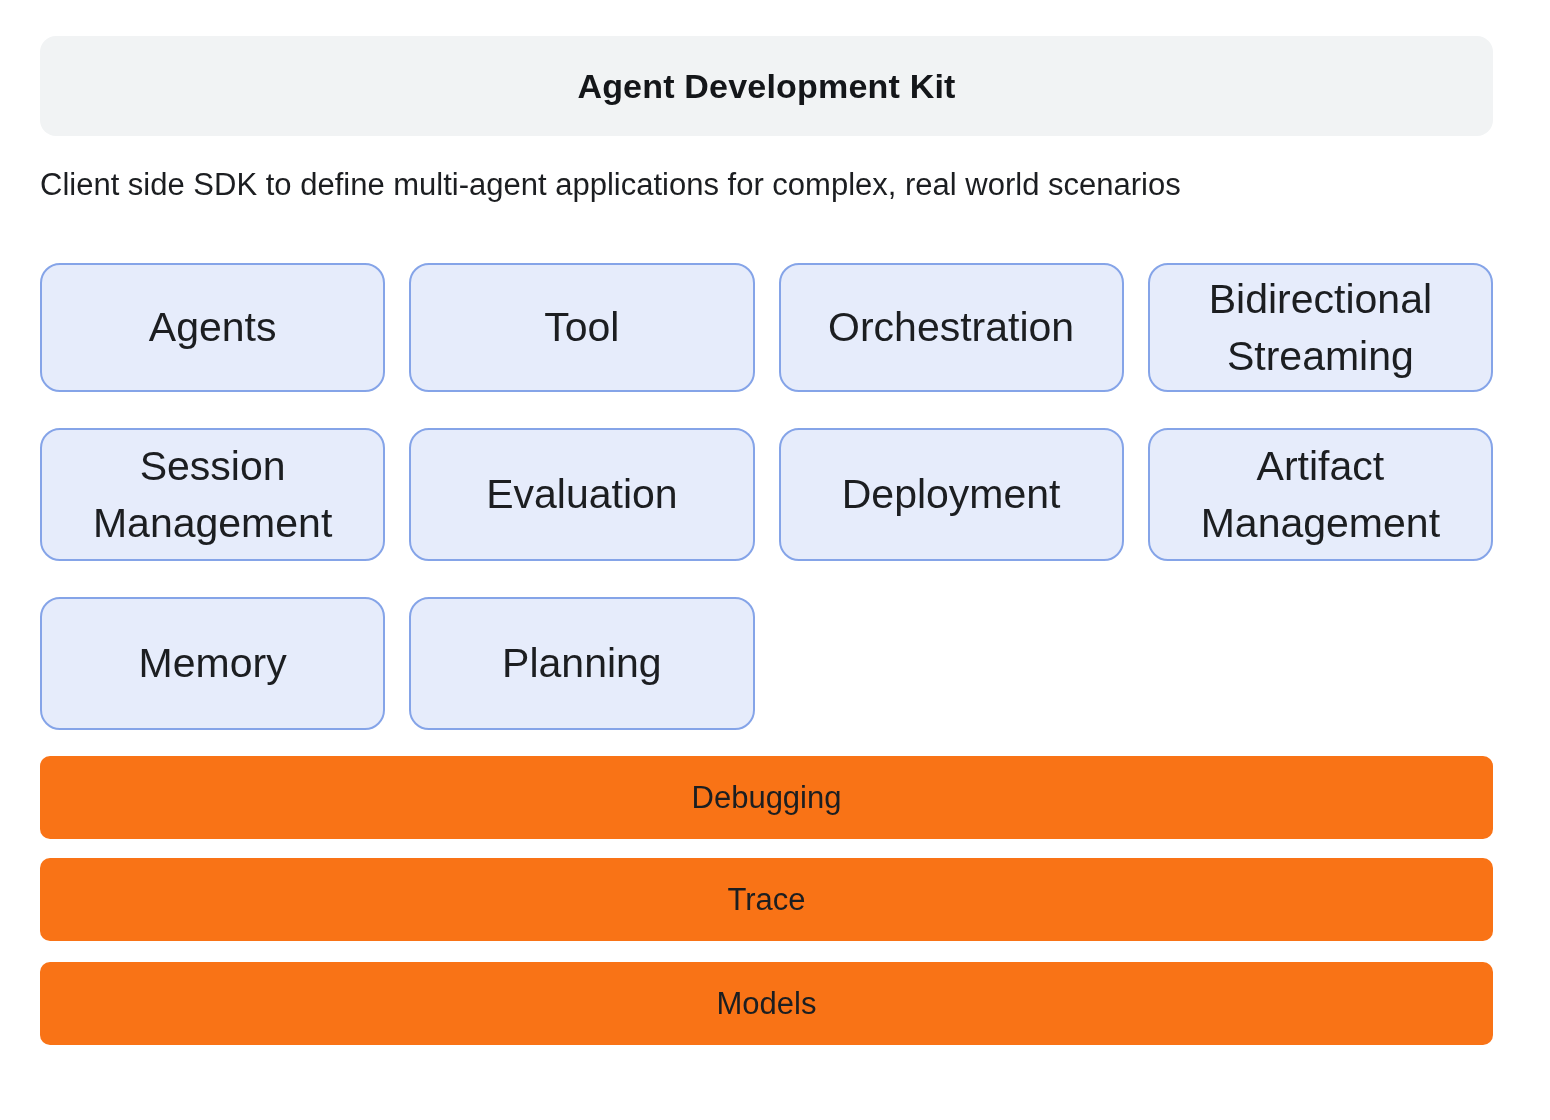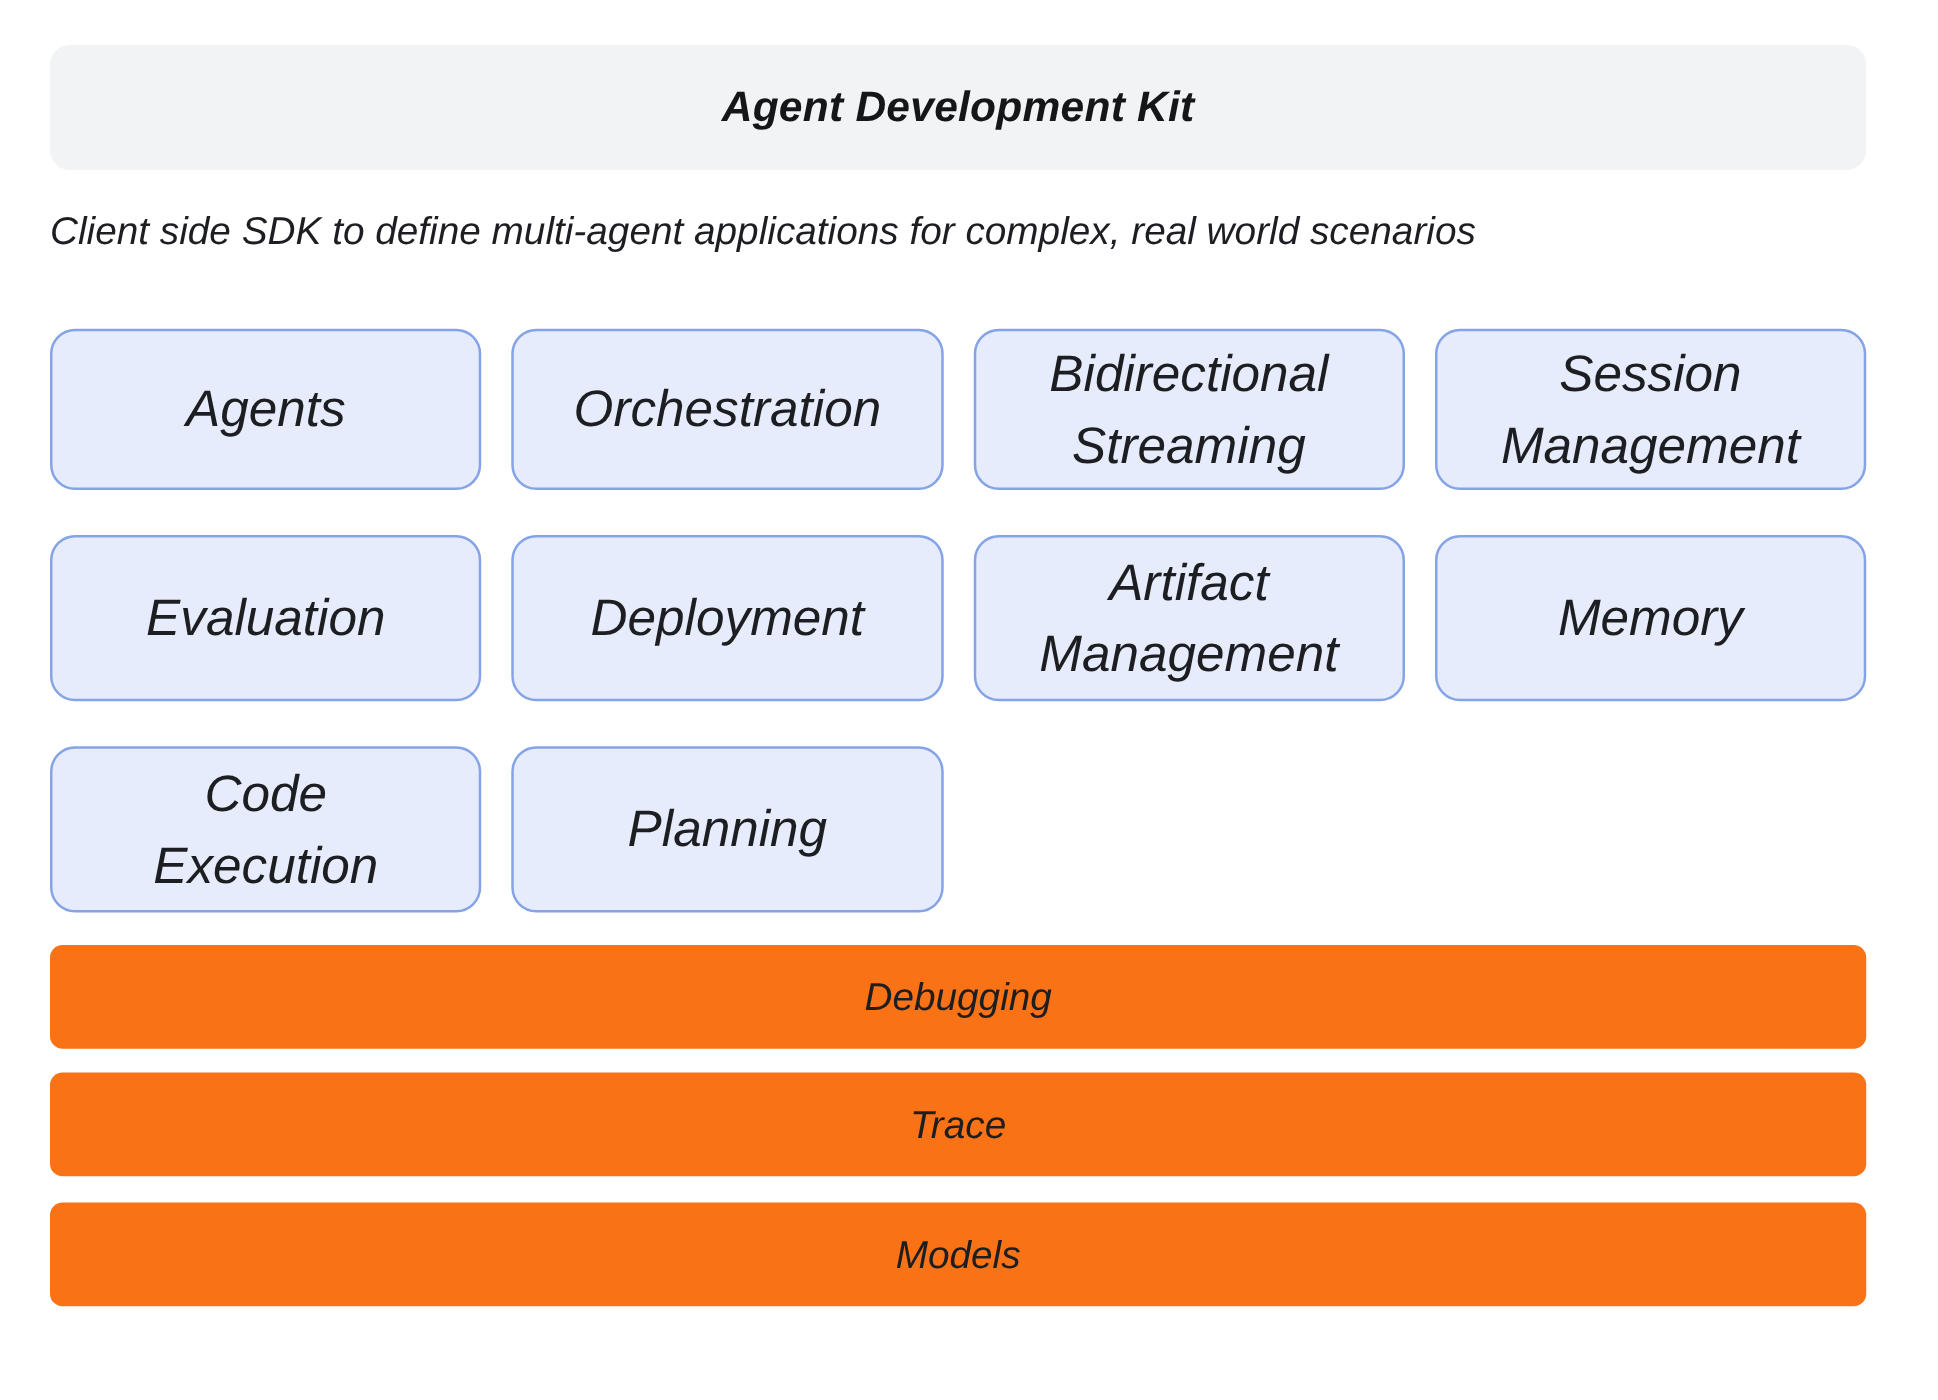--- a/index.html
+++ b/index.html
@@ -4,21 +4,20 @@
 <style>
   html, body { margin: 0; padding: 0; background: #ffffff; }
   .canvas {
     position: relative;
     width: 1550px;
     height: 1120px;
     background: #ffffff;
     font-family: "Liberation Sans", sans-serif;
     color: #1c1e21;
     overflow: hidden;
-    font-style: italic;
   }
   .header {
     position: absolute;
     left: 40px; top: 36px;
     width: 1453px; height: 100px;
     background: #F1F3F4;
     border-radius: 16px;
     display: flex; align-items: center; justify-content: center;
   }
   .header-title {
@@ -85,20 +84,23 @@
     <span class="header-title">Agent Development Kit</span>
   </div>
 
   <div class="subtitle">Client side SDK to define multi-agent applications for complex, real world scenarios</div>
 
   <div class="grid">
     <div class="cell">
       <span class="cell-label">Agents</span>
     </div>
     <div class="cell">
+      <span class="cell-label">Tool</span>
+    </div>
+    <div class="cell">
       <span class="cell-label">Orchestration</span>
     </div>
     <div class="cell">
       <span class="cell-label">Bidirectional
 Streaming</span>
     </div>
     <div class="cell">
       <span class="cell-label">Session
 Management</span>
     </div>
@@ -109,24 +111,20 @@
       <span class="cell-label">Deployment</span>
     </div>
     <div class="cell">
       <span class="cell-label">Artifact
 Management</span>
     </div>
     <div class="cell">
       <span class="cell-label">Memory</span>
     </div>
     <div class="cell">
-      <span class="cell-label">Code
-Execution</span>
-    </div>
-    <div class="cell">
       <span class="cell-label">Planning</span>
     </div>
   </div>
 
   <div class="bar bar-debugging">
     <span class="bar-label">Debugging</span>
   </div>
   <div class="bar bar-trace">
     <span class="bar-label">Trace</span>
   </div>

